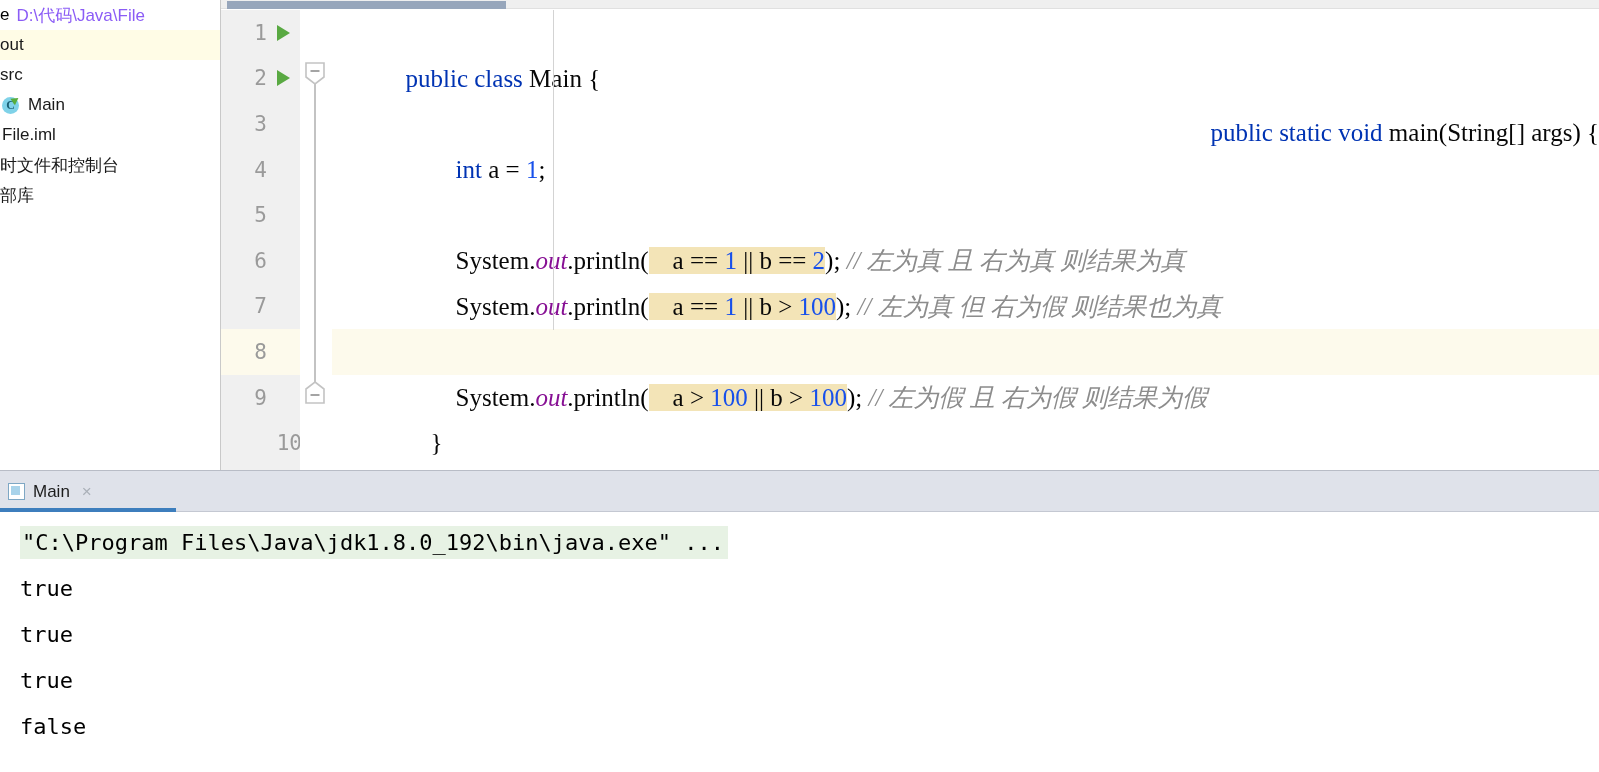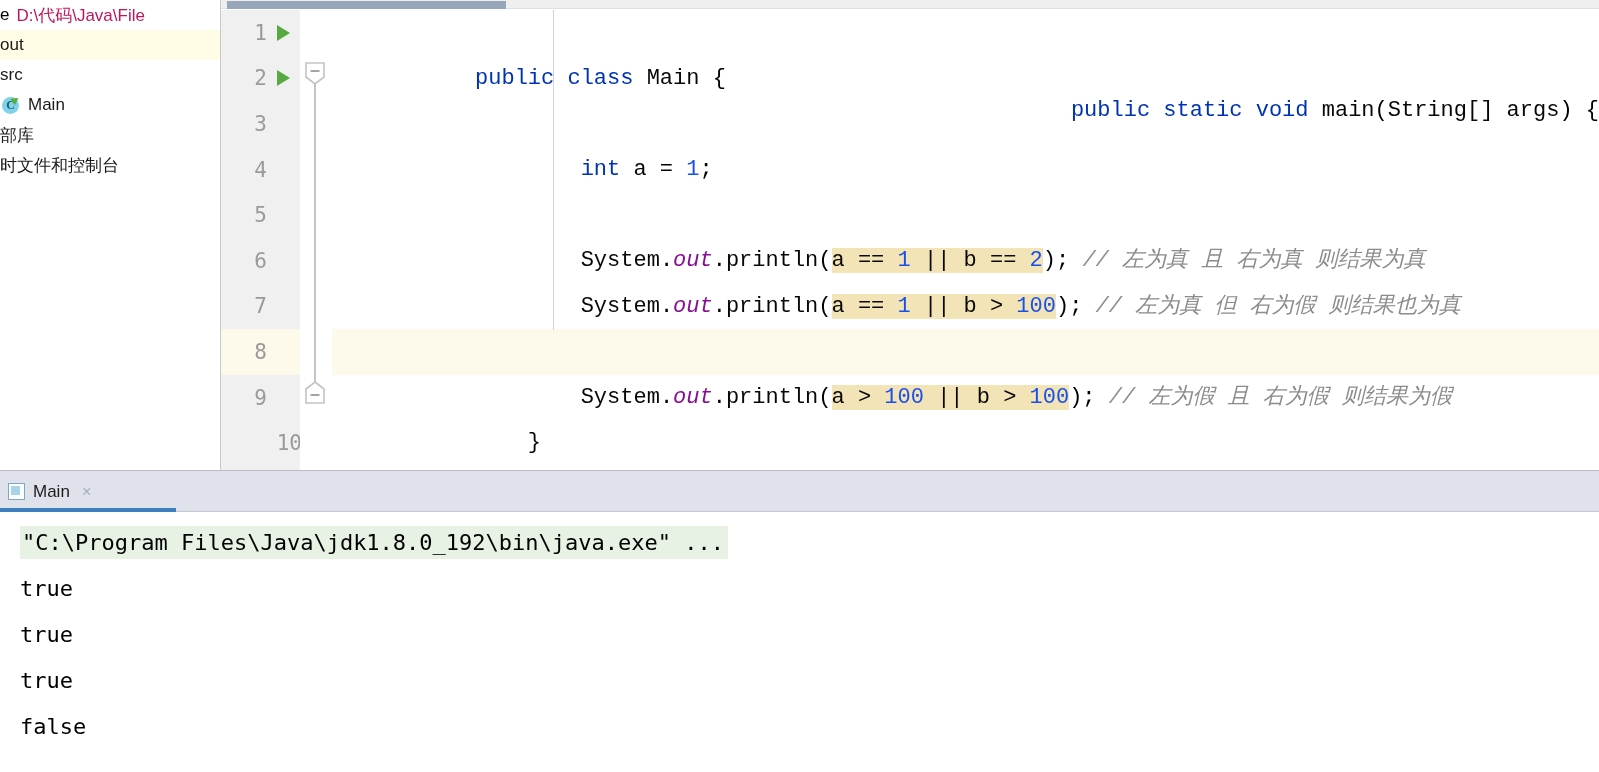--- a/index.html
+++ b/index.html
@@ -34,21 +34,21 @@
     height: 30px;
     display: flex;
     align-items: center;
     font-size: 17px;
     color: #1a1a1a;
     white-space: nowrap;
     padding-left: 0px;
   }
   .tree-row.root { color: #000; }
   .tree-row.selected-out { background: #fffce6; }
-  .tree-path { color: #be185d; margin-left: 7px; font-size: 17px; }
+  .tree-path { color: #8b5cf6; margin-left: 7px; font-size: 17px; }
   .tree-label { }
   .tree-row.indent2 { padding-left: 2px; }
 
   .class-icon {
     width: 19px; height: 19px;
     position: relative;
     display: inline-block;
     margin-right: 7px;
     flex: 0 0 19px;
   }
@@ -161,36 +161,36 @@
   #code {
     position: absolute; left: 111px; top: 10px;
     right: 0; height: 460px;
     background: #ffffff;
     overflow: hidden;
   }
   .code-line {
     position: absolute; left: 0; right: 0;
     height: 45.6px;
     white-space: pre;
-    font-family: Liberation Mono, monospace;
-    font-size: 22px;
+    font-family: Liberation Serif, serif;
+    font-size: 25px;
     line-height: 45.6px;
     color: #000000;
   }
   .code-line.current { background: #fdfaec; }
   .code-text {
     position: relative;
     padding-left: 11px;
     display: inline-block;
   }
   .kw   { color: #0033b3; }
   .num  { color: #1750eb; }
   .fld  { color: #871094; font-style: italic; }
   .cmt  { color: #8c8c8c; font-style: italic; }
-  .hl   { background: #f3e4b7; }
+  .hl   { background: #f3e4b7; padding-left: 24px; }
   .plain{ color: #080808; }
 
   
   #indent-guide {
     position: absolute; left: 221px; top: 0px;
     width: 1px; height: 320px;
     background: #d3d3d3;
     z-index: 3;
   }
 
@@ -290,27 +290,30 @@
       <div class="tree-row indent2">
         <span class="class-icon">
           <span class="disc"></span>
           <span class="cletter">C</span>
           <span class="runtri"></span>
         </span>
         <span class="tree-label">Main</span>
       </div>
 
 
+      <div class="tree-row indent2">
+        <span class="tree-label">File.iml</span>
+      </div>
+
+      <div class="tree-row">
+        <span class="tree-label">时文件和控制台</span>
+      </div>
 
       <div class="tree-row">
         <span class="tree-label">部库</span>
-      </div>
-
-      <div class="tree-row">
-        <span class="tree-label">时文件和控制台</span>
       </div>
 
     </div>
 
     <div id="editor">
 
       <div id="editor-hscroll-track">
         <div id="editor-hscroll-thumb"></div>
       </div>
 
@@ -380,21 +383,21 @@
       </div>
 
       <div id="code">
 
         <div id="indent-guide"></div>
 
         <div class="code-line" style="top:0px;">
           <span class="code-text"><span class="kw">public</span> <span class="kw">class</span> <span class="plain">Main</span> {</span>
         </div>
 
-        <div class="code-line" style="top:32px;text-align:right;">
+        <div class="code-line" style="top:54px;text-align:right;">
           <span class="code-text">    <span class="kw">public</span> <span class="kw">static</span> <span class="kw">void</span> <span class="plain">main</span>(<span class="plain">String[]</span> <span class="plain">args</span>) {</span>
         </div>
 
         <div class="code-line" style="top:91.2px;">
           <span class="code-text">        <span class="kw">int</span> <span class="plain">a</span> = <span class="num">1</span>;</span>
         </div>
 
 
         <div class="code-line" style="top:182.4px;">
           <span class="code-text">        <span class="plain">System</span>.<span class="fld">out</span>.<span class="plain">println</span>(<span class="hl"><span class="plain">a</span> <span class="plain">==</span> <span class="num">1</span> <span class="plain">||</span> <span class="plain">b</span> <span class="plain">==</span> <span class="num">2</span></span>); <span class="cmt">// 左为真 且 右为真 则结果为真</span></span>

